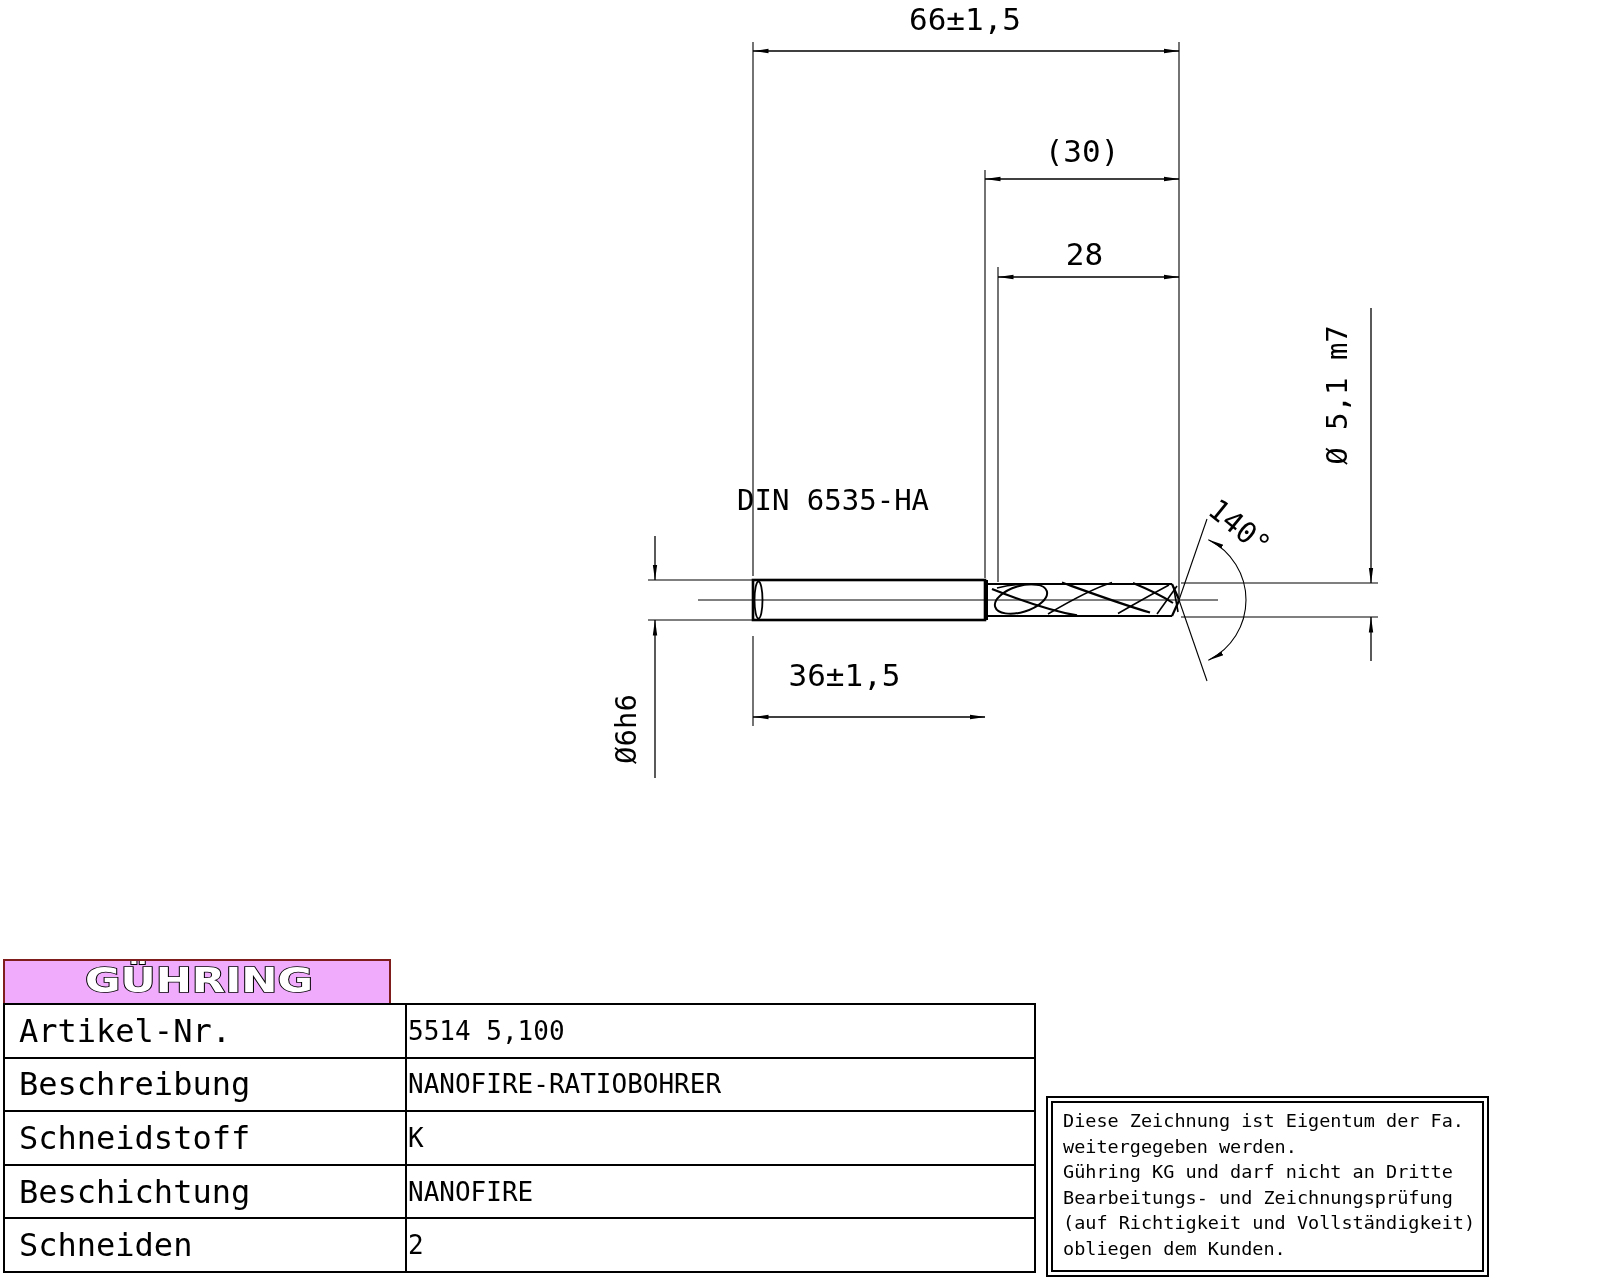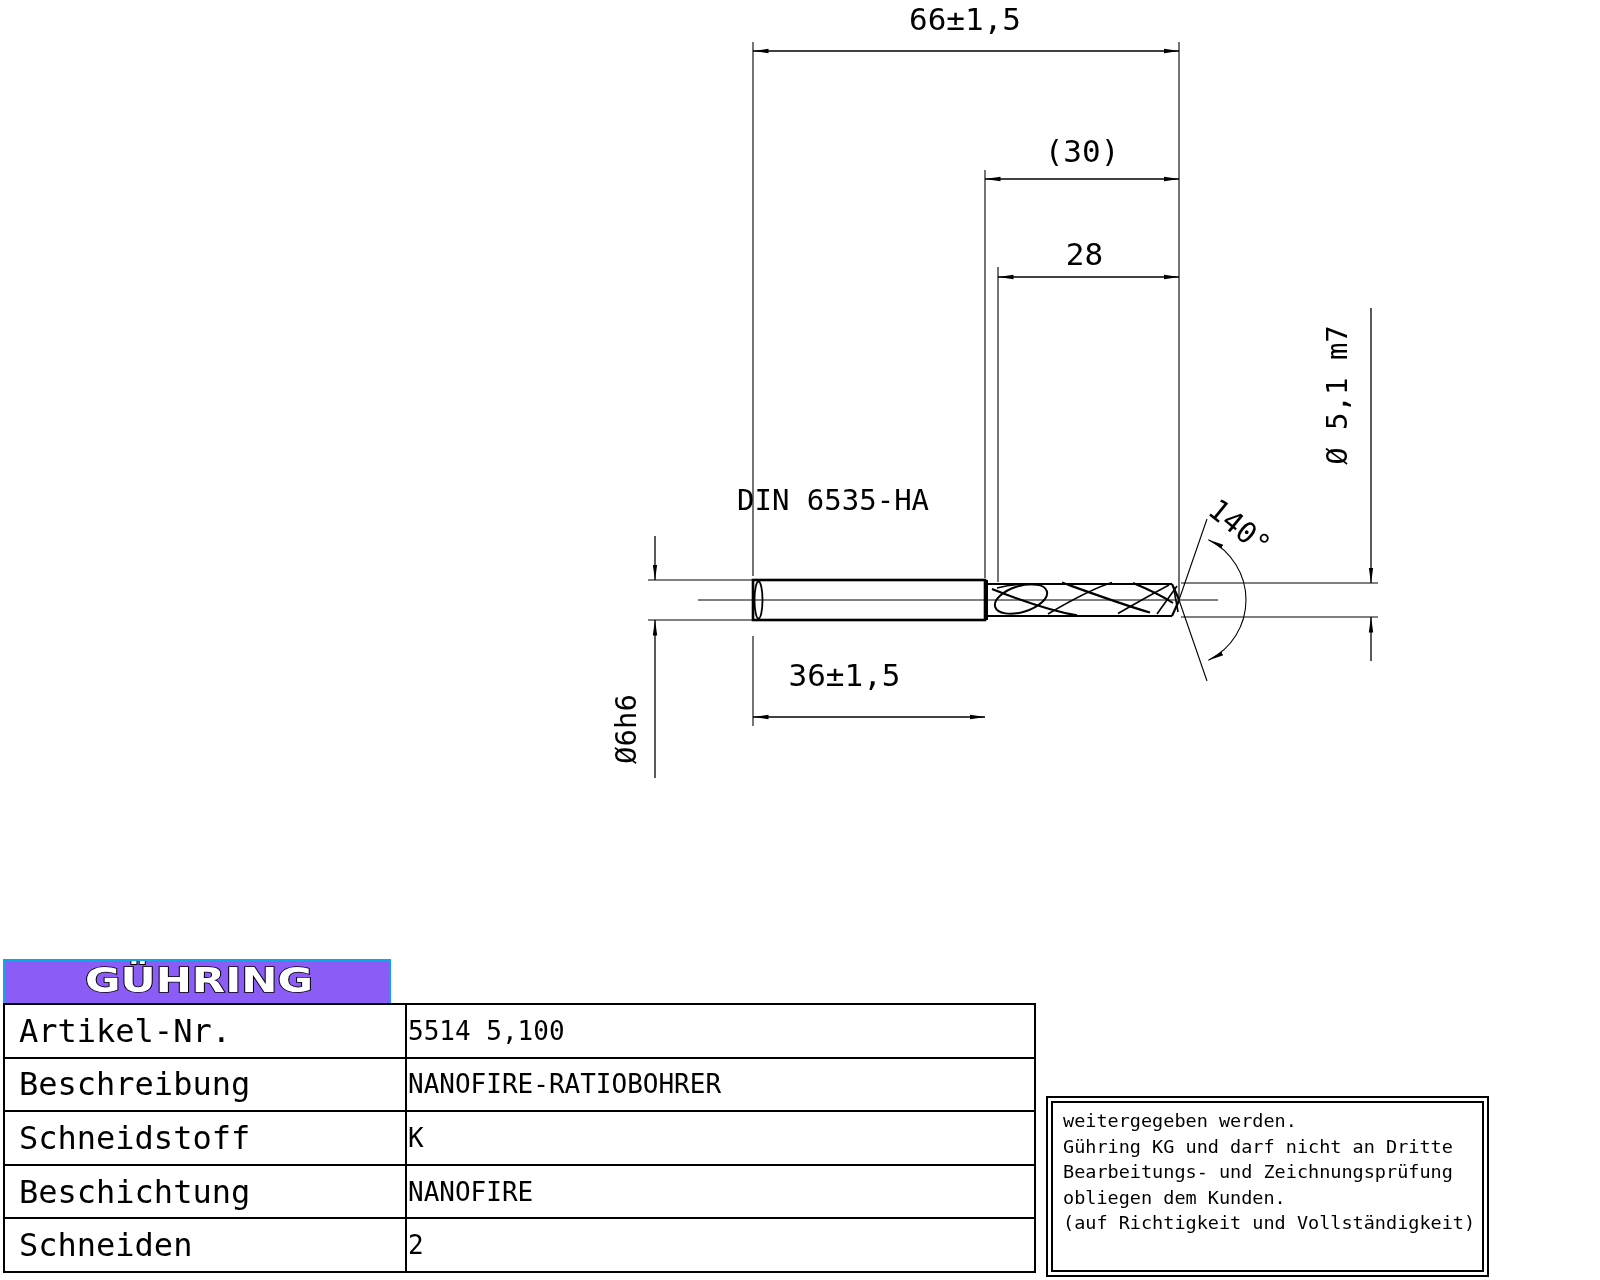--- a/index.html
+++ b/index.html
@@ -30,23 +30,23 @@
   .rot140 {
     transform: translate(-50%,-50%) rotate(39deg);
     transform-origin: center center;
     font-size: 29px;
   }
 
   
   .logo-box {
     position: absolute; left: 3px; top: 959px;
     width: 388px; height: 46px;
-    border: 2px solid #0ea5e9;
+    border: 2px solid #7f1d1d;
     box-sizing: border-box;
-    background: #8b5cf6;
+    background: #f0abfc;
   }
   .tb {
     position: absolute; left: 3px; top: 1003px;
     width: 1033px; height: 270px;
     border-collapse: collapse;
     table-layout: fixed;
   }
   .tb td {
     border: 2px solid #000;
     height: 45px;
@@ -189,21 +189,22 @@
       </tr>
       <tr>
         <td class="lbl">Schneiden</td>
         <td class="val">2</td>
       </tr>
     </tbody>
   </table>
 
   <div class="note-outer">
     <div class="note-inner">
+      <div class="note-line">Diese Zeichnung ist Eigentum der Fa.</div>
       <div class="note-line">weitergegeben werden.</div>
       <div class="note-line">Gühring KG und darf nicht an Dritte</div>
       <div class="note-line">Bearbeitungs- und Zeichnungsprüfung</div>
+      <div class="note-line">(auf Richtigkeit und Vollständigkeit)</div>
       <div class="note-line">obliegen dem Kunden.</div>
-      <div class="note-line">(auf Richtigkeit und Vollständigkeit)</div>
     </div>
   </div>
 
 </div>
 
 </body></html>

